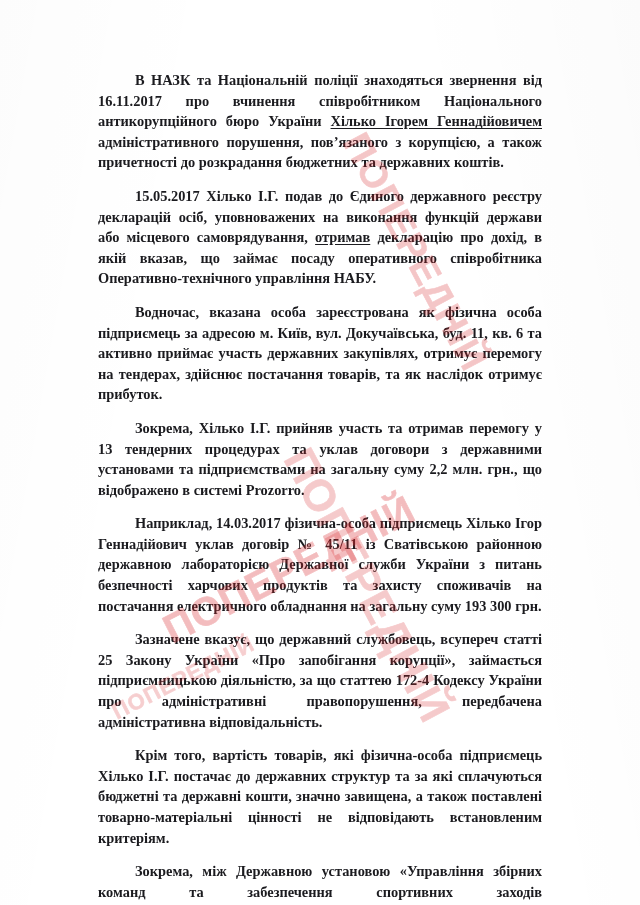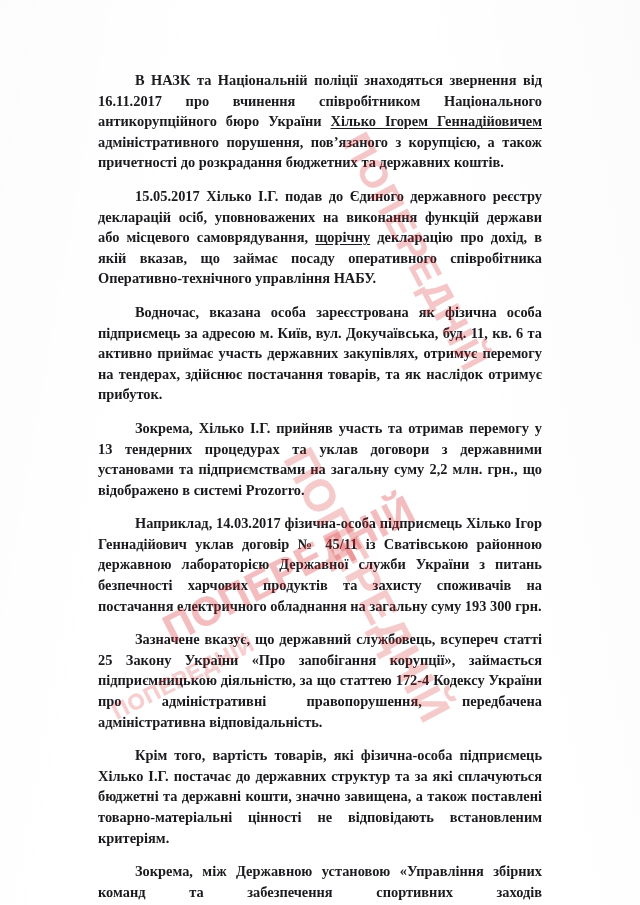--- a/index.html
+++ b/index.html
@@ -115,21 +115,21 @@
 </style>
 </head>
 <body>
 
 <div id="page">
 
   <div id="paper-tint"></div>
 
   <div id="text-column">
     <p class="para bold"><span class="n">В НАЗК та Національній поліції знаходяться звернення від 16.11.2017 про вчинення </span><span class="b">співробітником Національного антикорупційного бюро України </span><span class="bu">Хілько Ігорем Геннадійовичем</span><span class="b"> адміністративного порушення, пов’язаного з корупцією, а також причетності до розкрадання бюджетних та державних коштів.</span></p>
-    <p class="para"><span class="n">15.05.2017 Хілько І.Г. подав до Єдиного державного реєстру декларацій осіб, уповноважених на виконання функцій держави або місцевого самоврядування, </span><span class="bu">щорічну</span><span class="n"> декларацію про дохід, в якій вказав, що займає посаду оперативного співробітника Оперативно-технічного управління НАБУ.</span></p>
+    <p class="para"><span class="n">15.05.2017 Хілько І.Г. подав до Єдиного державного реєстру декларацій осіб, уповноважених на виконання функцій держави або місцевого самоврядування, </span><span class="bu">отримав</span><span class="n"> декларацію про дохід, в якій вказав, що займає посаду оперативного співробітника Оперативно-технічного управління НАБУ.</span></p>
     <p class="para"><span class="n">Водночас, вказана особа зареєстрована як фізична особа підприємець за адресою м. Київ, вул. Докучаївська, буд. 11, кв. 6 та активно приймає участь державних закупівлях, отримує перемогу на тендерах, здійснює постачання товарів, та як наслідок отримує прибуток.</span></p>
     <p class="para"><span class="n">Зокрема, Хілько І.Г. прийняв участь та отримав перемогу у 13 тендерних процедурах та уклав договори з державними установами та підприємствами на загальну суму 2,2 млн. грн., що відображено в системі Prozorro.</span></p>
     <p class="para"><span class="n">Наприклад, 14.03.2017 фізична-особа підприємець Хілько Ігор Геннадійович уклав договір № 45/11 із Сватівською районною державною лабораторією Державної служби України з питань безпечності харчових продуктів та захисту споживачів на постачання електричного обладнання на загальну суму 193 300 грн.</span></p>
     <p class="para"><span class="n">Зазначене вказує, що державний службовець, всупереч статті 25 Закону України «Про запобігання корупції», займається підприємницькою діяльністю, за що статтею 172-4 Кодексу України про адміністративні правопорушення, передбачена адміністративна відповідальність.</span></p>
     <p class="para"><span class="n">Крім того, вартість товарів, які фізична-особа підприємець Хілько І.Г. постачає до державних структур та за які сплачуються бюджетні та державні кошти, значно завищена, а також поставлені товарно-матеріальні цінності не відповідають встановленим критеріям.</span></p>
     <p class="para"><span class="n">Зокрема, між Державною установою «Управління збірних команд та забезпечення спортивних заходів «Укрспортзабезпечення» та фізичною-особою підприємцем Хілько І.Г. укладено 5 договорів на постачання велосипедного інвентарю на загальну суму 978 500 грн.</span></p>
 
   </div>
 
   <div id="watermark-layer">

